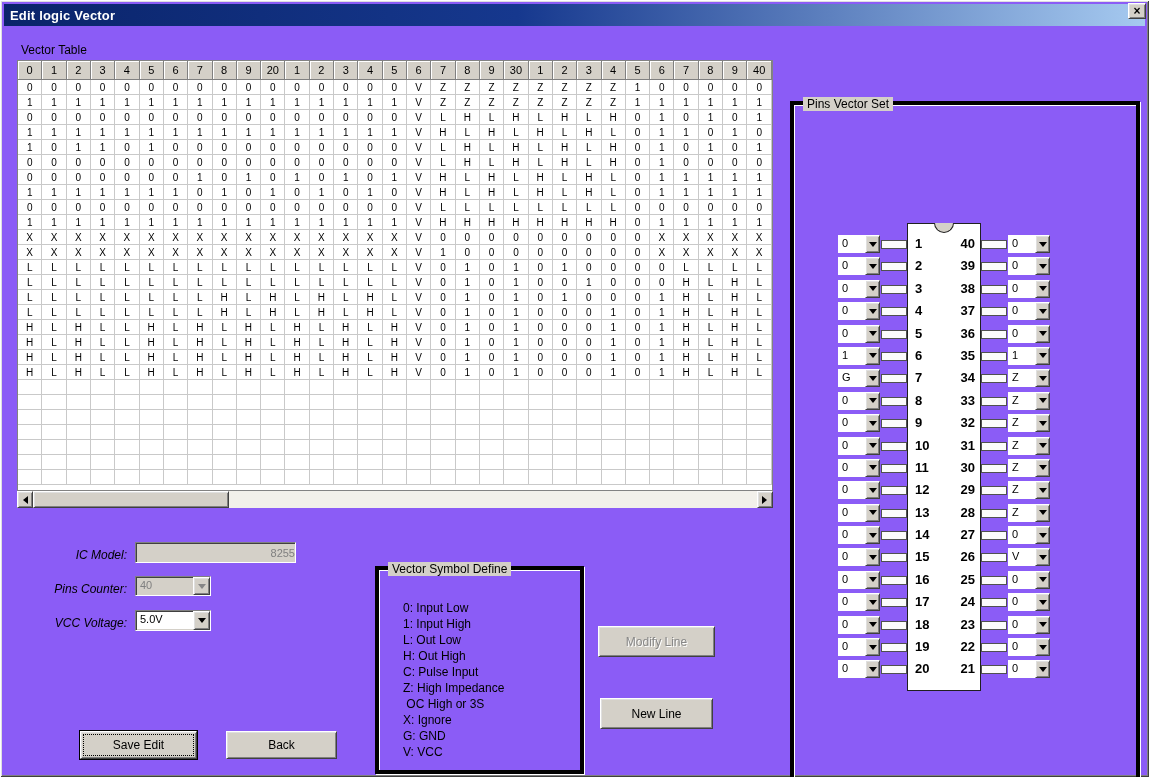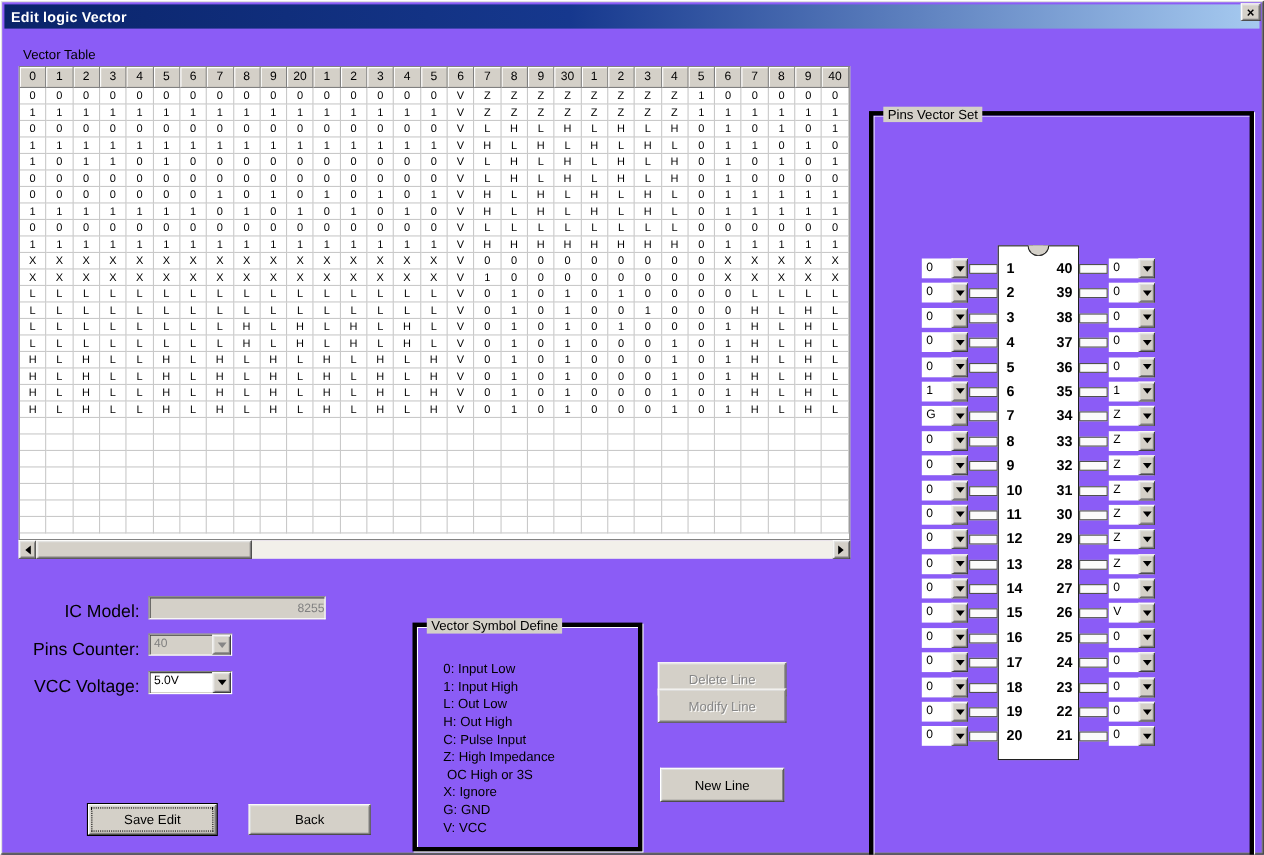--- a/index.html
+++ b/index.html
@@ -65,21 +65,21 @@
   .sb-left { left:0; } .sb-right { right:0; }
   .sb-thumb {
     position:absolute; left:16px; top:0; width:196px; height:17px; background:#d4d0c8;
     border:1px solid; border-color:#ffffff #404040 #404040 #ffffff;
     box-shadow: inset 1px 1px 0 #dfdfdf, inset -1px -1px 0 #808080; cursor:pointer;
   }
   .tri-left  { width:0; height:0; border:4px solid transparent; border-right:5px solid #000; margin-left:-3px; }
   .tri-right { width:0; height:0; border:4px solid transparent; border-left:5px solid #000; margin-right:-3px; }
 
   
-  .frm-label { position:absolute; width:107px; left:20px; text-align:right; font-size:16px; color:#000; }
+  .frm-label { position:absolute; width:107px; left:20px; text-align:right; font-size:12px; color:#000;font-style:italic; }
   .sunken {
     border:1px solid; border-color:#808080 #ffffff #ffffff #808080;
     box-shadow: inset 1px 1px 0 #404040, inset -1px -1px 0 #d4d0c8;
     justify-content: flex-end;
   }
   .textbox { position:absolute; background:#d4d0c8; font-size:11px; display:flex; align-items:center; padding-left:5px; }
   .textbox.disabled { color:#808080; }
 
   .combo { display:flex; align-items:stretch; background:#ffffff; cursor:pointer; }
   .combo .val { flex:1; font-size:11px; padding:2px 0 0 4px; overflow:hidden; }
@@ -1124,23 +1124,20 @@
         <div class="symbol-line">H: Out High</div>
         <div class="symbol-line">C: Pulse Input</div>
         <div class="symbol-line">Z: High Impedance</div>
         <div class="symbol-line"> OC High or 3S</div>
         <div class="symbol-line">X: Ignore</div>
         <div class="symbol-line">G: GND</div>
         <div class="symbol-line">V: VCC</div>
       </div>
   </div>
 
-  <div class="btn disabled" style="left:598px; top:602px; width:117px; height:31px;">
-      <span>Delete Line</span>
-    </div>
   <div class="btn disabled" style="left:598px; top:626px; width:117px; height:31px;">
       <span>Modify Line</span>
     </div>
   <div class="btn" style="left:600px; top:698px; width:113px; height:31px;">
       <span>New Line</span>
     </div>
 
   <div class="btn default" style="left:80px; top:731px; width:117px; height:28px;">
       <span>Save Edit</span>
     </div>

